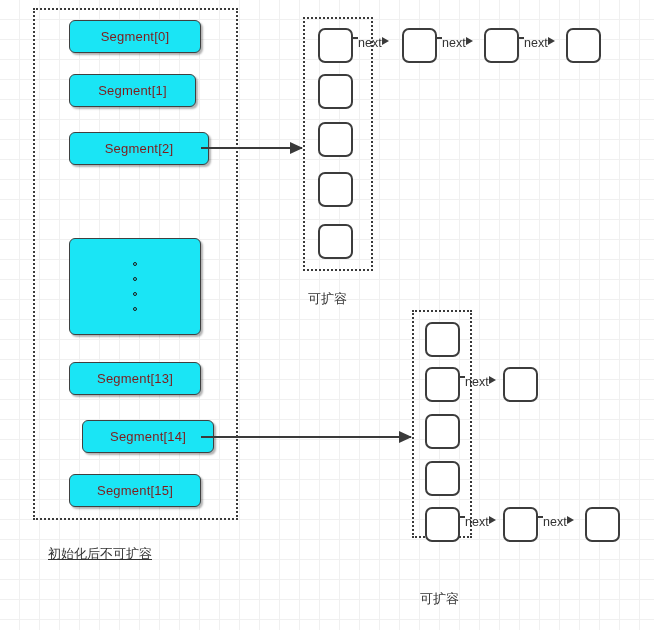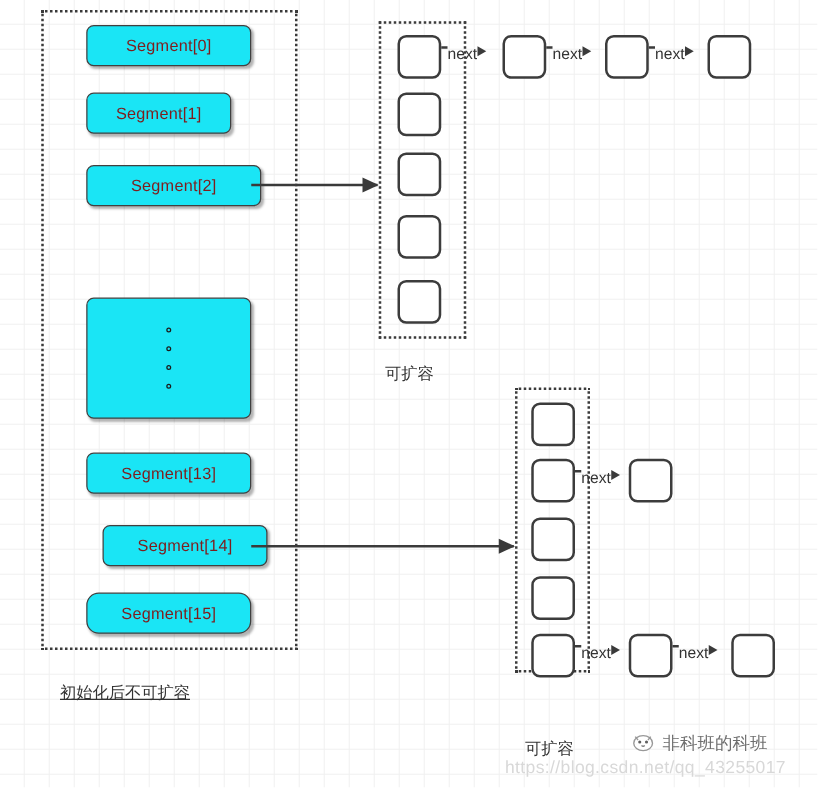--- a/index.html
+++ b/index.html
@@ -148,21 +148,21 @@
 <body>
 
 <div id="canvas">
 
   <div class="dotted-box" style="left:33px; top:8px; width:205px; height:512px;"></div>
 
   <div class="segment" style="left:69px; top:20px; width:132px; height:33px;">
     <span>Segment[0]</span>
   </div>
 
-  <div class="segment" style="left:69px; top:74px; width:116px; height:33px;text-align:center;">
+  <div class="segment" style="left:69px; top:74px; width:127px; height:33px;text-align:center;">
     <span>Segment[1]</span>
   </div>
 
   <div class="segment" style="left:69px; top:132px; width:140px; height:33px;">
     <span>Segment[2]</span>
   </div>
 
 
   <div class="segment tall" style="left:69px; top:238px; width:132px; height:97px;">
     <span class="dot-glyph"></span>
@@ -172,21 +172,21 @@
   </div>
 
   <div class="segment" style="left:69px; top:362px; width:132px; height:33px;">
     <span>Segment[13]</span>
   </div>
 
   <div class="segment" style="left:82px; top:420px; width:132px; height:33px;">
     <span>Segment[14]</span>
   </div>
 
-  <div class="segment" style="left:69px; top:474px; width:132px; height:33px;border-radius:10px;">
+  <div class="segment" style="left:69px; top:474px; width:132px; height:33px;">
     <span>Segment[15]</span>
   </div>
 
   <div class="cn-label" style="left:48px; top:547px;text-decoration:underline;">初始化后不可扩容</div>
 
   <div class="long-arrow" style="left:201px; top:147px; width:101px;"></div>
 
   <div class="long-arrow" style="left:201px; top:436px; width:210px;"></div>
 
   <div class="dotted-box" style="left:303px; top:17px; width:70px; height:254px;"></div>
@@ -245,29 +245,15 @@
 
   <div class="next-link" style="left:538px; top:516px;">
     <span class="seg-line"></span>
     <span class="lbl">next</span>
     <span class="tip"></span>
   </div>
   <div class="node" style="left:585px; top:507px; width:35px; height:35px;"></div>
 
   <div class="cn-label" style="left:420px; top:592px;">可扩容</div>
 
-  <div class="wm-url" style="left:404px; top:606px;">https://blog.csdn.net/qq_43255017</div>
-
-  <div class="wm-logo" style="left:505px; top:584px;">
-    <span class="wm-mark">
-      <svg width="19" height="19" viewBox="0 0 19 19" aria-hidden="true">
-        <ellipse cx="9.5" cy="10.5" rx="7.5" ry="6" fill="#ffffff" stroke="#8a8a8a" stroke-width="1.1"></ellipse>
-        <path d="M3.2 5.3 L5.4 8.0" stroke="#8a8a8a" stroke-width="1.1" fill="none"></path>
-        <path d="M15.6 5.3 L13.4 8.0" stroke="#8a8a8a" stroke-width="1.1" fill="none"></path>
-        <circle cx="6.8" cy="9.6" r="1.25" fill="#4a4a4a"></circle>
-        <circle cx="12.2" cy="9.6" r="1.25" fill="#4a4a4a"></circle>
-        <path d="M8.2 12.4 q1.3 1.2 2.6 0" stroke="#6a6a6a" stroke-width="1" fill="none"></path>
-      </svg>
-    </span>
-    <span>非科班的科班</span>
-  </div>
+
 
 </div>
 
 </body></html>

